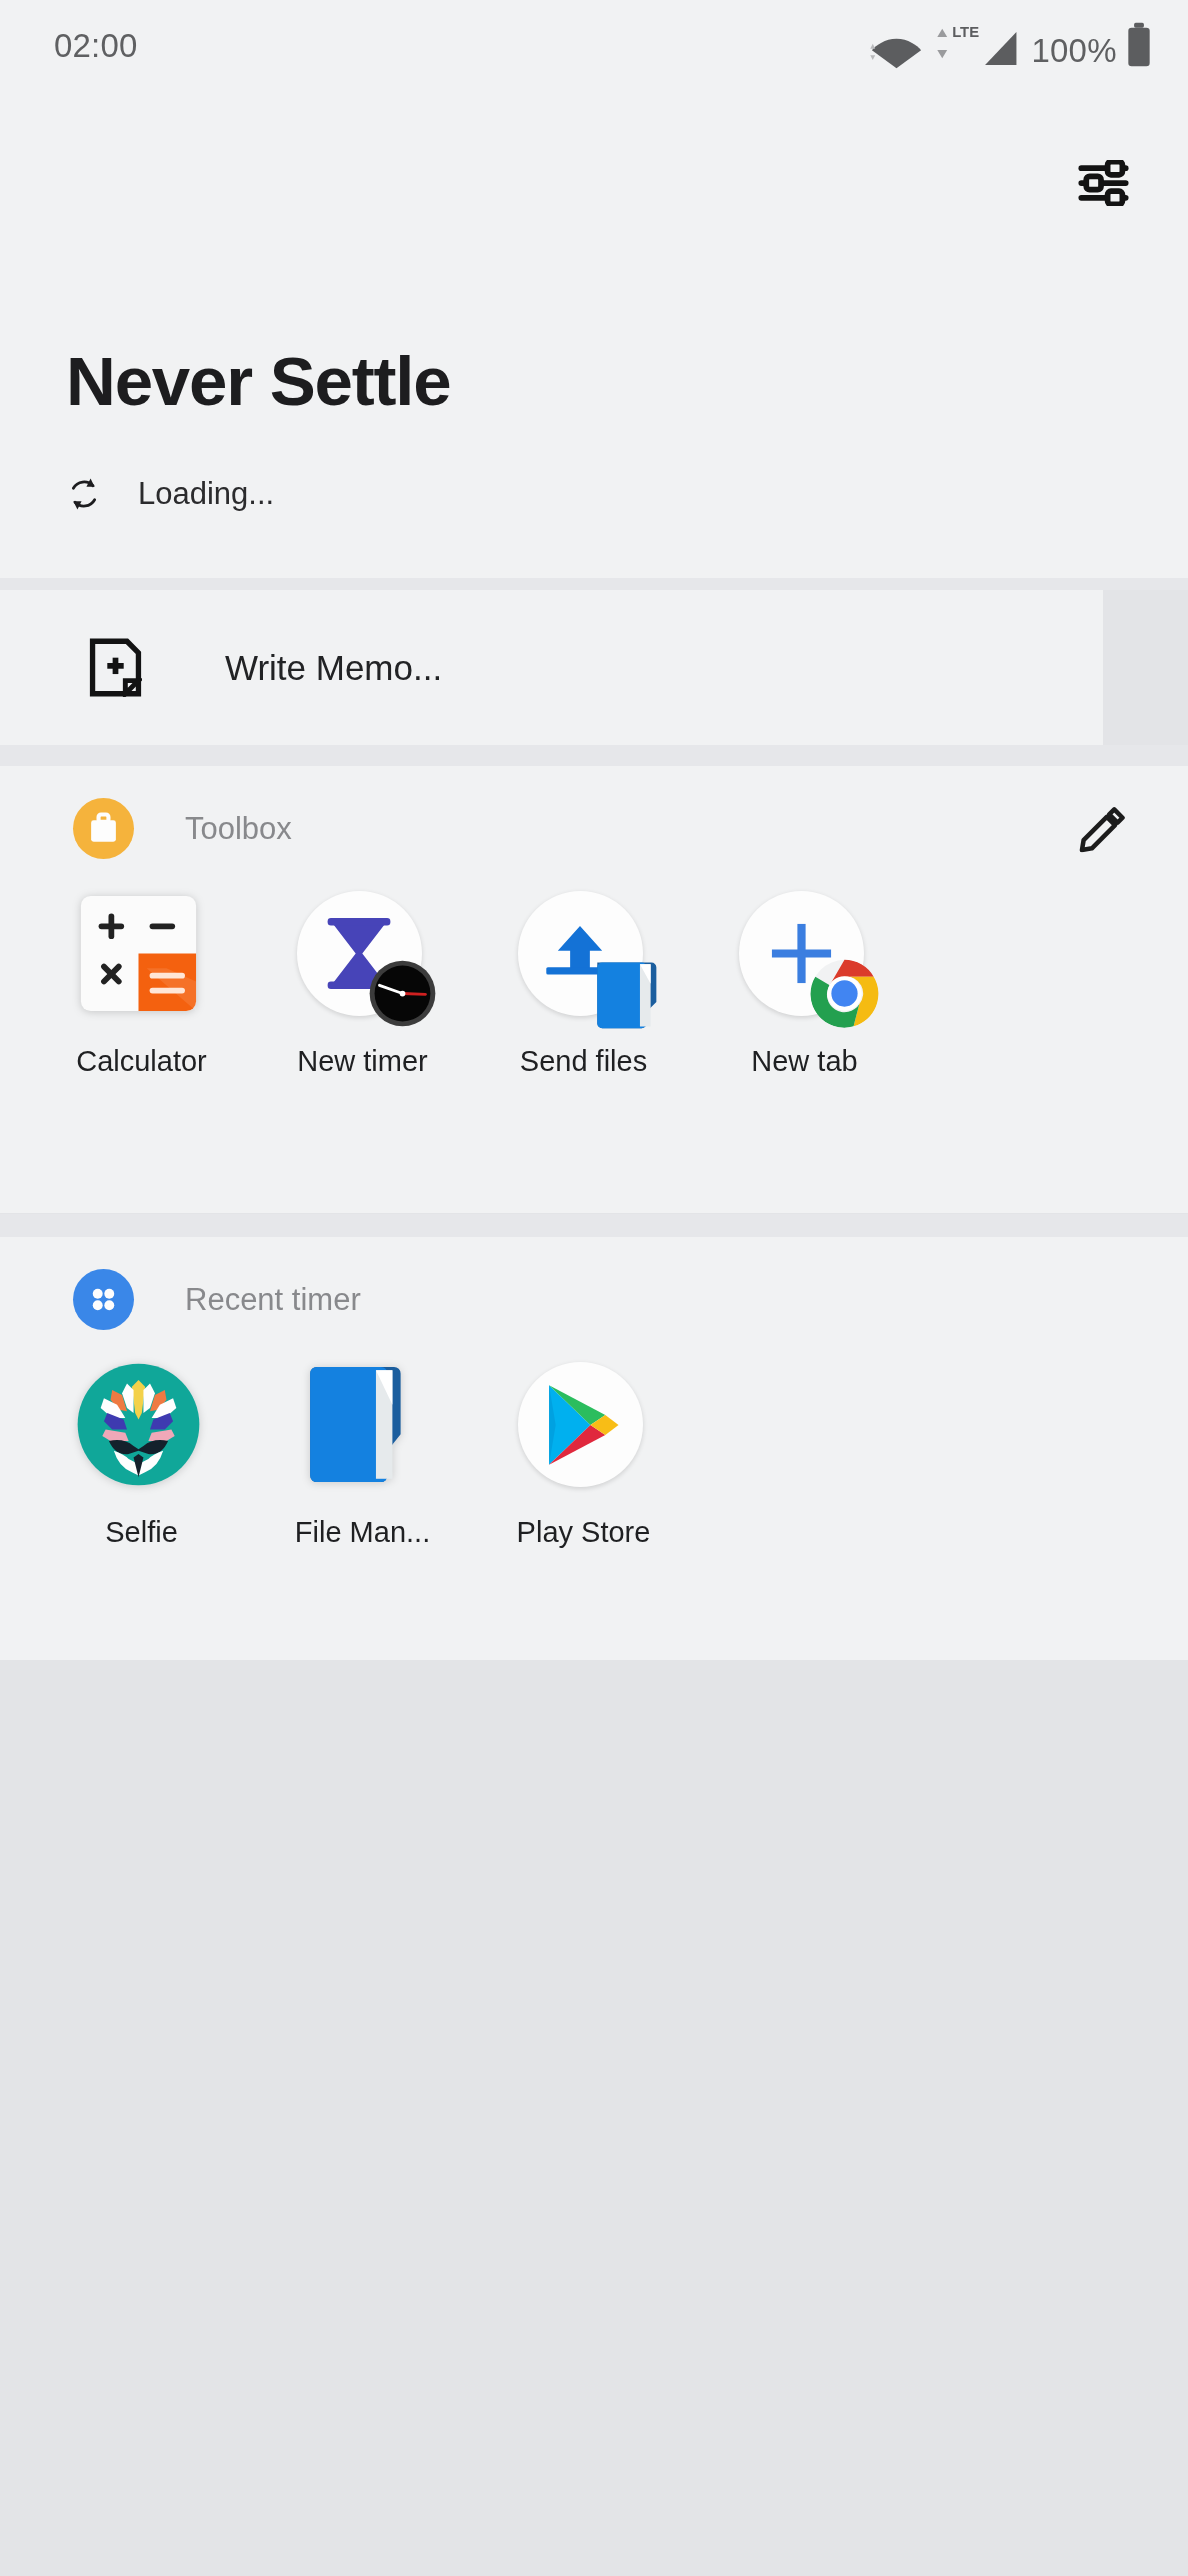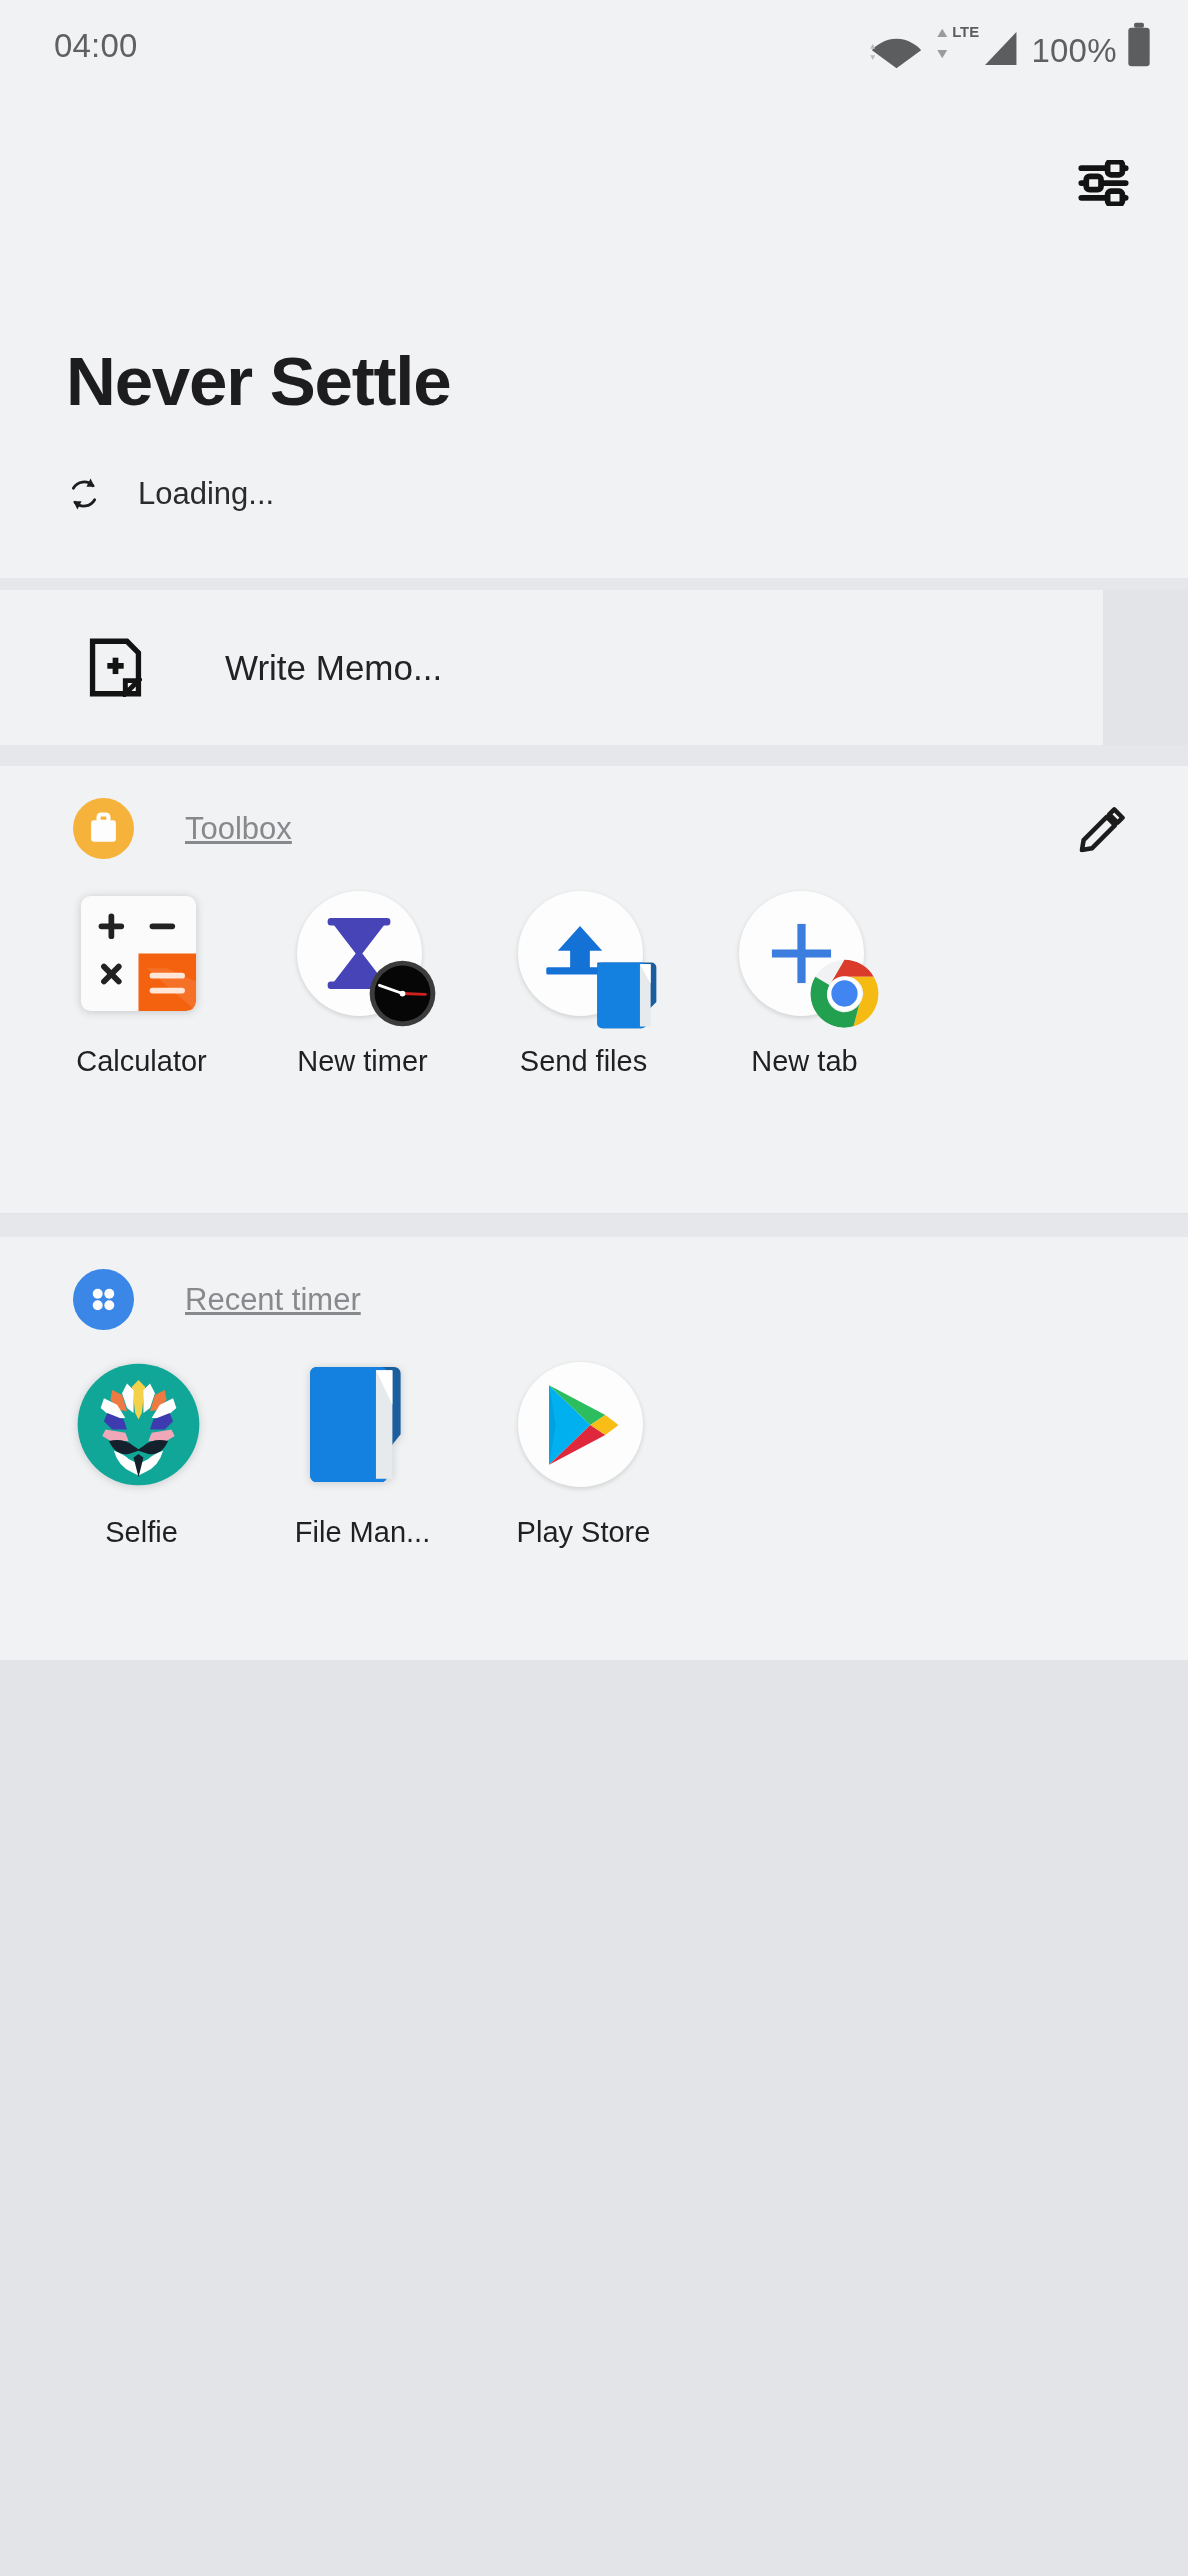--- a/index.html
+++ b/index.html
@@ -52,21 +52,21 @@
   .memo-icon { margin-left:89px; width:53px; height:59px; }
   .memo-label { margin-left:83px; font-size:35px; color:#222325; }
 
   
   .section { position:absolute; left:0; width:1189px; background:#f1f2f3; }
   .sec-head { position:relative; height:125px; display:flex; align-items:center; }
   .sec-badge {
     margin-left:73px; width:61px; height:61px; border-radius:50%;
     display:flex; align-items:center; justify-content:center; flex:none;
   }
-  .sec-title { margin-left:51px; font-size:31px; color:#88898c;text-decoration:underline; }
+  .sec-title { margin-left:51px; font-size:31px; color:#88898c; }
   .sec-action {
     position:absolute; right:59px; top:50%; transform:translateY(-50%);
     width:59px; height:59px; display:flex; align-items:center; justify-content:center;
     cursor:pointer;
   }
 
   .tiles { display:flex; padding:0 16px 0 31px; }
   .tile {
     width:221px; display:flex; flex-direction:column; align-items:center;
     cursor:pointer;
@@ -88,21 +88,21 @@
     display:flex; align-items:center; justify-content:center;
   }
   .badge.sq { border-radius:5px; }
 </style>
 </head>
 <body>
 
 <div class="screen">
 
   <div class="statusbar">
-    <div class="status-clock">04:00</div>
+    <div class="status-clock">02:00</div>
     <div class="status-right">
 
       <svg class="ic" width="59" height="46" viewBox="0 0 72 56">
         <g fill="#5c5d5f">
           <path d="M36 18 C22 18 11 26 6 32 L36 54 L66 32 C61 26 50 18 36 18 Z"></path>
         </g>
         <g fill="#b9babc">
           <path d="M4 30 L10 30 L7 24 Z"></path>
           <path d="M4 38 L10 38 L7 44 Z"></path>
         </g>

